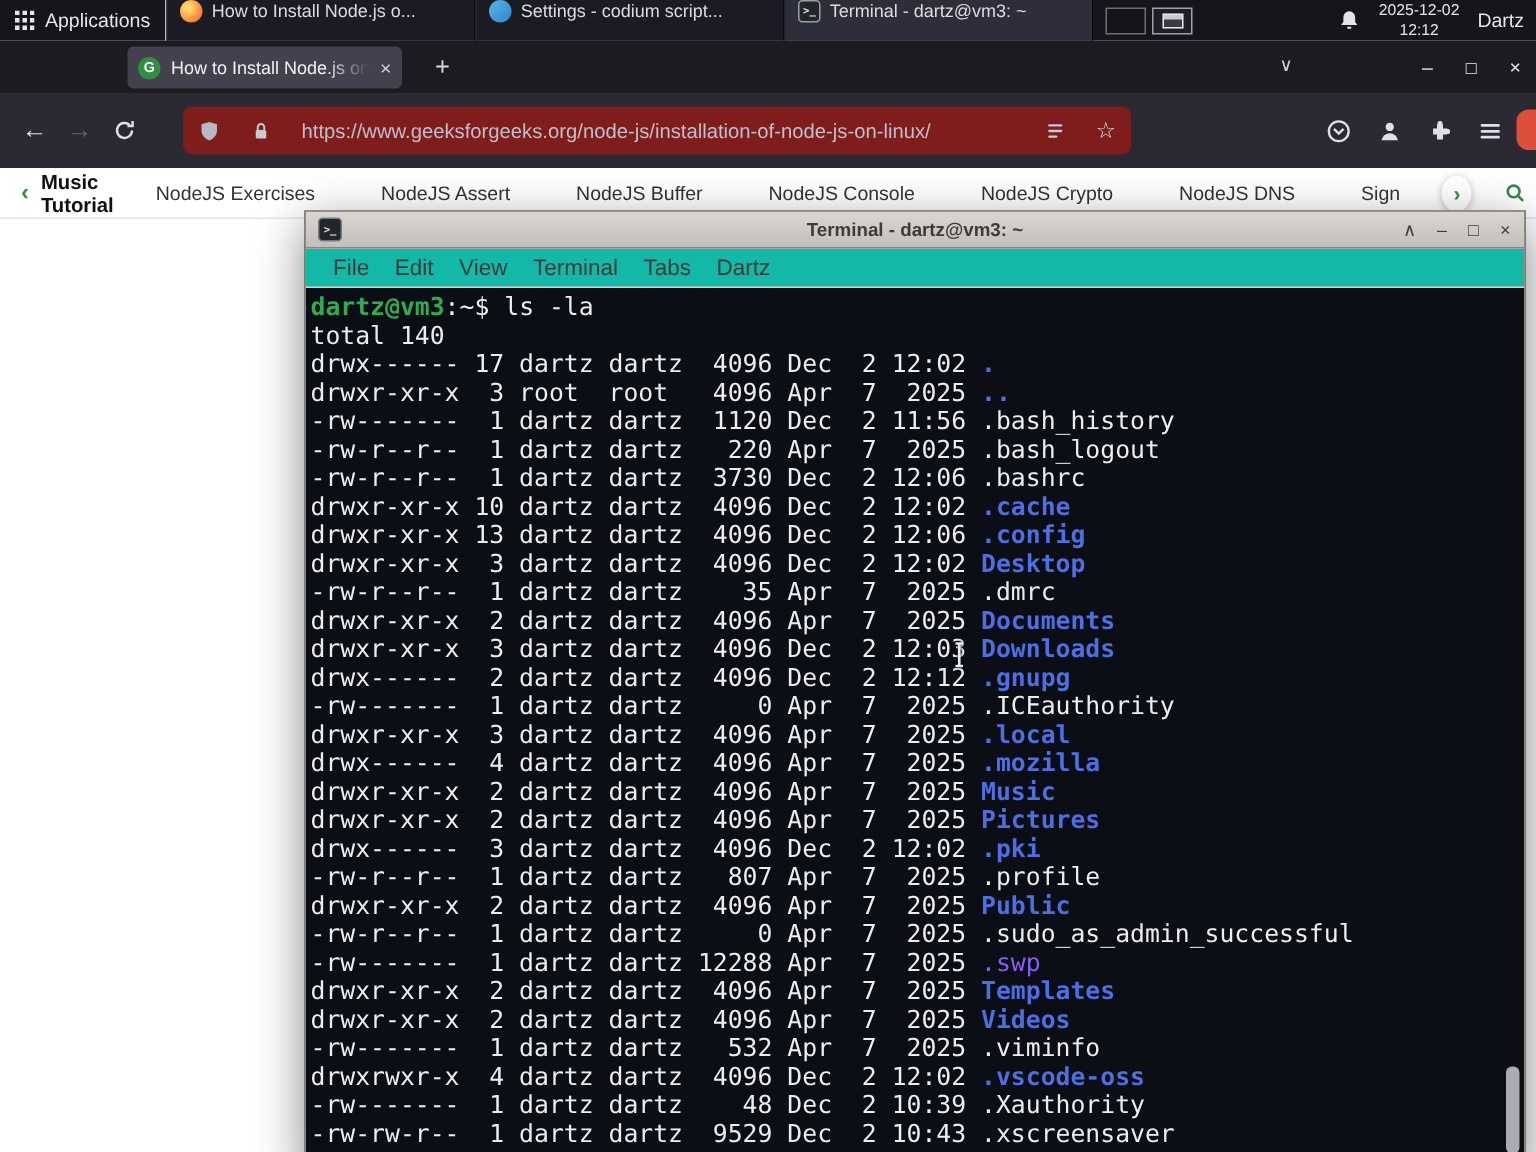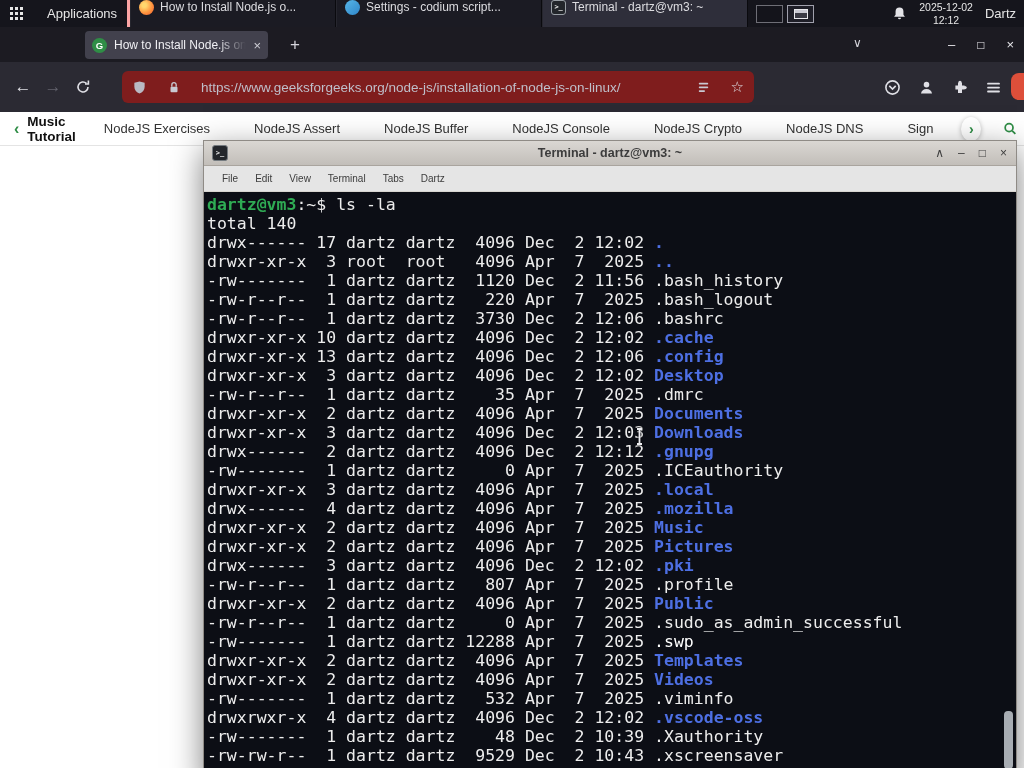--- a/index.html
+++ b/index.html
@@ -2,22 +2,22 @@
 <html style="--gfg-green: #2f8d46; --terminal-background: #0c0e15; --terminal-green: #2fab54; --terminal-blue: #4d6fe3; --firefox-tabstrip: #1c1b22; --firefox-toolbar: #2b2a33; --firefox-tab-active: #42414d; --panel-background: #15151c; --indicator-red: #dd4f3a;"><head>
 <meta charset="utf-8">
 <style>
   * { margin:0; padding:0; box-sizing:border-box; }
   html,body { width:1024px; height:768px; overflow:hidden; }
   body { position:relative; background:#fff; font-family:"Liberation Sans", sans-serif; }
 
   
   .panel { position:absolute; top:0; left:0; right:0; height:27px; background:#15151c;
            display:flex; align-items:center; color:#e6e6e6; z-index:50; }
-  .apps { display:flex; align-items:center; gap:24px; padding:0 10px; height:100%;
-          border-right:3px solid #fca5a5; font-size:13px; }
+  .apps { display:flex; align-items:center; gap:7px; padding:0 10px; height:100%;
+          border-right:1px solid #fca5a5; font-size:13px; }
   .taskbar { display:flex; height:100%; }
   .task-btn { display:flex; align-items:flex-start; gap:6px; width:206px; padding:0 8px;
               border-right:1px solid #0a0a0e; border-left:1px solid #26262e; background:#1b1b23; }
   .task-btn.active { background:#2e2e3a; }
   .task-title { white-space:nowrap; overflow:hidden; text-overflow:ellipsis; font-size:12px; color:#dcdce0; }
   .ticon { flex:0 0 auto; width:15px; height:15px; border-radius:50%; display:flex;
            align-items:center; justify-content:center; }
   .ticon.firefox { background:radial-gradient(circle at 35% 35%, #ffd76e 15%, #ff9640 55%, #f2572b); }
   .ticon.codium  { background:linear-gradient(135deg,#57b6e8,#2f86c9); }
   .ticon.terminal{ background:#23262b; border:1px solid #9aa0a6; border-radius:3px;
@@ -80,29 +80,29 @@
              background:#0c0e15; border:1px solid #8f8b86; box-shadow:0 10px 30px rgba(0,0,0,.5); z-index:40; }
   .titlebar { height:25px; background:linear-gradient(#dad7d3,#c2beb9); display:flex;
               align-items:center; position:relative; border-bottom:1px solid #a9a49e; }
   .titlebar .title { position:absolute; left:0; right:0; text-align:center; font-size:12.5px;
                      font-weight:bold; color:#3c3c3c; }
   .tb-appicon { margin-left:8px; width:16px; height:16px; background:#23262b; border:1px solid #757b80;
                 border-radius:3px; color:#e8e8e8; font:bold 7px/1 "DejaVu Sans Mono",monospace;
                 display:flex; align-items:center; justify-content:center; z-index:1; }
   .tb-ctl { position:absolute; right:9px; top:0; height:100%; display:flex; gap:14px;
             align-items:center; font-size:12px; color:#3f3f3f; z-index:1; }
-  .menubar { height:26px; background:#e5e5e5; border-bottom:1px solid #d8d5d0; display:flex;
-             align-items:center; gap:17px; padding-left:18px; font-size:10px; color:#3c3c3c; }
+  .menubar { height:26px; background:#14b8a6; border-bottom:1px solid #d8d5d0; display:flex;
+             align-items:center; gap:17px; padding-left:18px; font-size:15px; color:#3c3c3c; }
   .termbody { position:absolute; top:52px; left:0; right:0; bottom:0; padding:2px 0 0 3px;
               font-family:"DejaVu Sans Mono", monospace; font-size:16.5px; line-height:19px;
               color:#ededed; white-space:pre; overflow:hidden; }
   .tline { height:19px; }
   .tgreen { color:#2fab54; font-weight:bold; }
   .tdir { color:#4d6fe3; font-weight:bold; }
-  .tdim { color:#ffffff; }
+  .tdim { color:#8b5cf6; }
   .tfg { color:#ededed; }
   .tthumb { position:absolute; right:3px; bottom:10px; width:9px; height:58px; background:#a8adb3;
             border-radius:4px; z-index:45; }
 
   .cursor { position:absolute; left:633px; top:427px; z-index:60; filter:drop-shadow(0 0 1px #000); }
 </style>
 </head>
 <body>
 
 <div class="panel">

